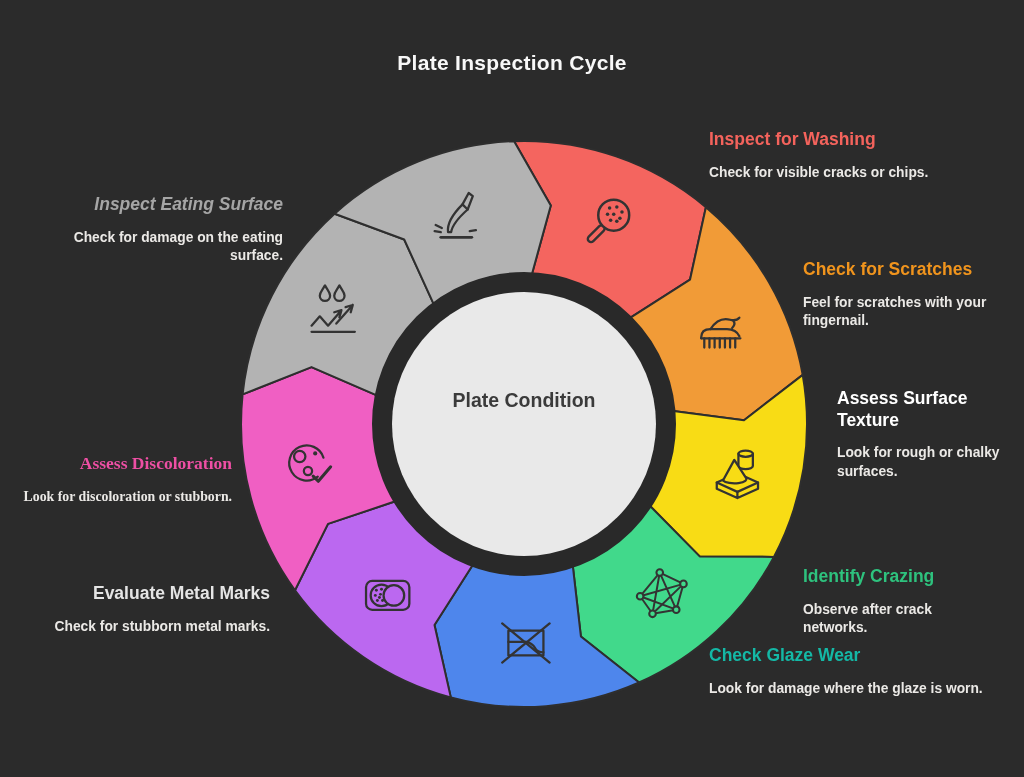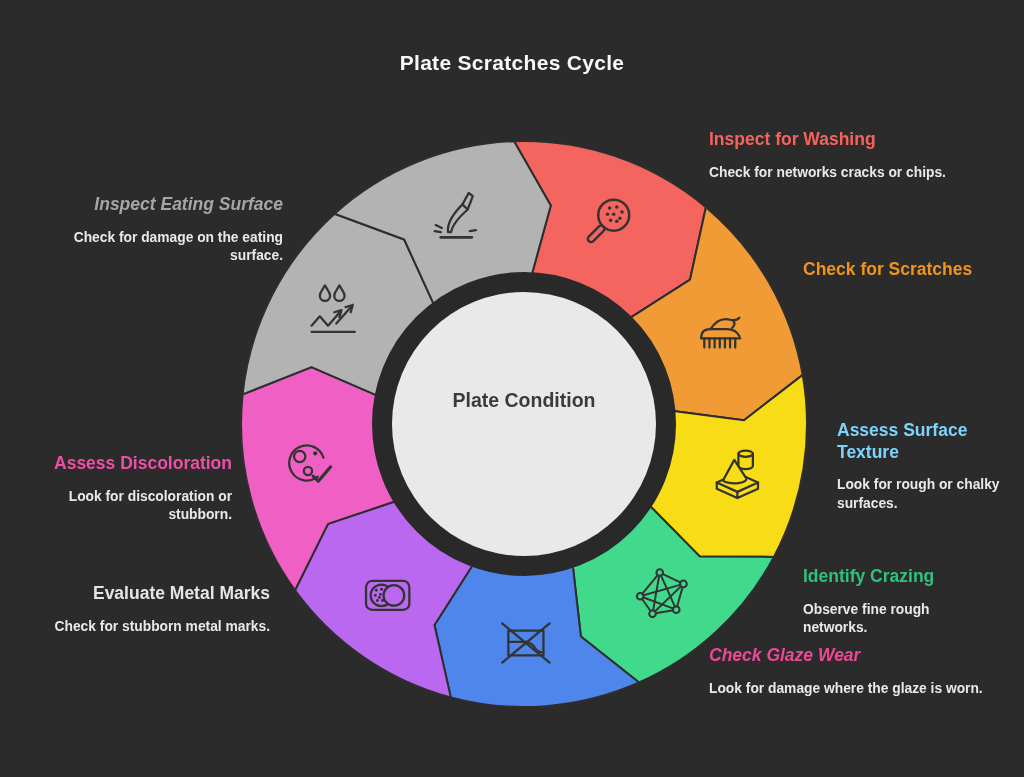--- a/index.html
+++ b/index.html
@@ -10,30 +10,30 @@
   #wheel{position:absolute;left:0;top:0;}
   .seg-label{position:absolute;}
   .seg-label h3{margin:0 0 13px 0;font-size:17.5px;font-weight:bold;line-height:1.24;}
   .seg-label p{margin:0;font-size:13.8px;font-weight:bold;line-height:1.32;color:#ebe9e6;}
   .lbl-0{left:709px;top:129px;width:300px;}
   .lbl-1{left:803px;top:259px;width:218px;}
   .lbl-2{left:837px;top:388px;width:182px;}
   .lbl-3{left:803px;top:518px;width:178px;}
   .lbl-4{left:709px;top:645px;width:312px;}
   .lbl-5{left:20px;top:583px;width:250px;text-align:right;}
-  .lbl-6{left:18px;top:453px;width:214px;text-align:right;}
+  .lbl-6{left:18px;top:453px;width:214px;text-align:right;font-family:Liberation Serif, serif;}
   .lbl-7{left:18px;top:325px;width:214px;text-align:right;}
   .lbl-8{left:30px;top:194px;width:253px;text-align:right;}
 </style>
 </head>
 <body>
 
 <div class="canvas">
 
-  <h1 class="page-title">Plate Scratches Cycle</h1>
+  <h1 class="page-title">Plate Inspection Cycle</h1>
 
   <svg id="wheel" width="1024" height="777" viewBox="0 0 1024 777">
     <defs>
       <symbol id="strainer-icon" viewBox="0 0 64 64">
         <g fill="none" stroke="#333333" stroke-width="2.4" stroke-linecap="round" stroke-linejoin="round">
           <line x1="24" y1="38" x2="14" y2="48" stroke-width="8.5"></line>
           <line x1="24" y1="38" x2="14" y2="48" stroke="currentColor" stroke-width="4"></line>
           <circle cx="36" cy="25" r="15" fill="currentColor"></circle>
         </g>
         <g fill="#333333" stroke="none">
@@ -163,35 +163,36 @@
         <use href="#knife-scratch-icon" x="423.3" y="182.7" width="66" height="66" style="color: rgb(179, 179, 179);"></use>
       </g>
 
     <circle cx="524" cy="424" r="141.5" fill="none" stroke="#292929" stroke-width="21"></circle>
     <circle cx="524" cy="424" r="132" fill="#e9e9e9"></circle>
     <text x="524" y="407" text-anchor="middle" style="font-family:'Liberation Sans',sans-serif;font-weight:bold;font-size:19.5px;fill:#3b3b3b">Plate Condition</text>
   </svg>
 
   <div class="seg-label lbl-0">
     <h3 style="color: rgb(244, 99, 92);">Inspect for Washing</h3>
-    <p>Check for networks cracks or chips.</p>
+    <p>Check for visible cracks or chips.</p>
   </div>
   <div class="seg-label lbl-1">
     <h3 style="color: rgb(240, 148, 29);">Check for Scratches</h3>
+    <p>Feel for scratches with your fingernail.</p>
   </div>
   <div class="seg-label lbl-2">
-    <h3 style="color: #7dd3fc; margin-top: 32px;">Assess Surface Texture</h3>
+    <h3 style="color: #ffffff;">Assess Surface Texture</h3>
     <p>Look for rough or chalky surfaces.</p>
   </div>
   <div class="seg-label lbl-3">
     <h3 style="color: rgb(46, 194, 126); margin-top: 48px;">Identify Crazing</h3>
-    <p>Observe fine rough networks.</p>
+    <p>Observe after crack networks.</p>
   </div>
   <div class="seg-label lbl-4">
-    <h3 style="color: #ec4899; font-style: italic;">Check Glaze Wear</h3>
+    <h3 style="color: #14b8a6;">Check Glaze Wear</h3>
     <p>Look for damage where the glaze is worn.</p>
   </div>
   <div class="seg-label lbl-5">
     <h3 style="color: #e5e5e5;">Evaluate Metal Marks</h3>
     <p>Check for stubborn metal marks.</p>
   </div>
   <div class="seg-label lbl-6">
     <h3 style="color: rgb(238, 79, 164);">Assess Discoloration</h3>
     <p>Look for discoloration or stubborn.</p>
   </div>

